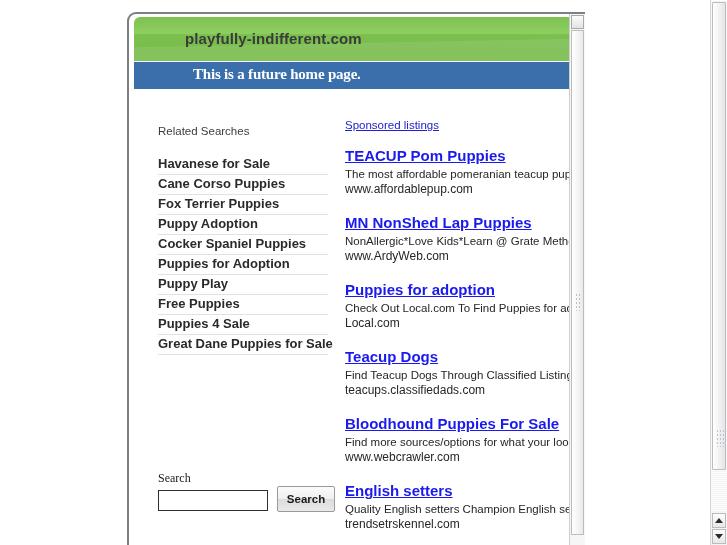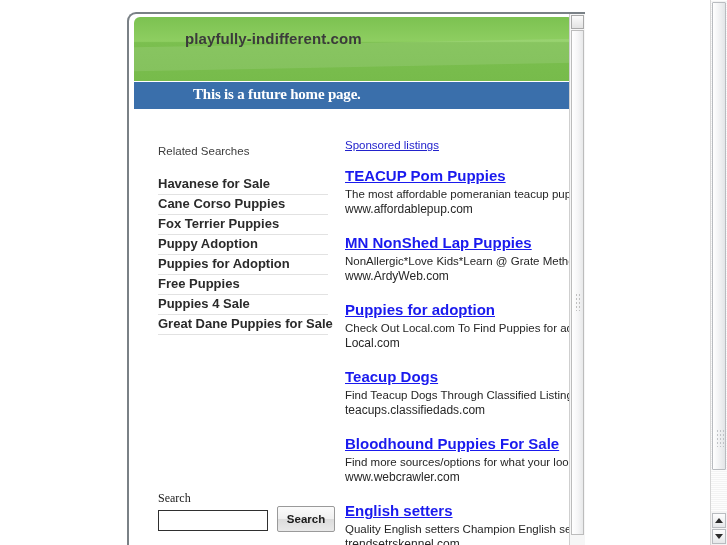--- a/index.html
+++ b/index.html
@@ -101,21 +101,21 @@
     top: 3px;
     width: 440px;
     height: 530px;
     overflow: hidden;
     background: #ffffff;
   }
 
   
   .banner-green {
     position: relative;
-    height: 64px;
+    height: 44px;
     margin: 0;
     border-top-left-radius: 6px;
     border-top-right-radius: 6px;
     background:
       linear-gradient(to bottom, #7cc251 0%, #8ece61 38%, #7bbf4f 40%, #77bb4b 100%);
     overflow: hidden;
     padding-left: 41px;
   }
   .banner-green::after {
     content: "";
@@ -321,21 +321,23 @@
 
       <div class="content">
 
         <div class="col-left">
           <div class="related-heading">Related Searches</div>
           <ul class="related-list">
             <li>Havanese for Sale</li>
             <li>Cane Corso Puppies</li>
             <li>Fox Terrier Puppies</li>
             <li>Puppy Adoption</li>
+            <li>Cocker Spaniel Puppies</li>
             <li>Puppies for Adoption</li>
+            <li>Puppy Play</li>
             <li>Free Puppies</li>
             <li>Puppies 4 Sale</li>
             <li>Great Dane Puppies for Sale</li>
           </ul>
         </div>
 
         <div class="search-block">
           <div class="search-label">Search</div>
           <div class="search-row">
             <input class="search-input" type="text" placeholder="" style="">

